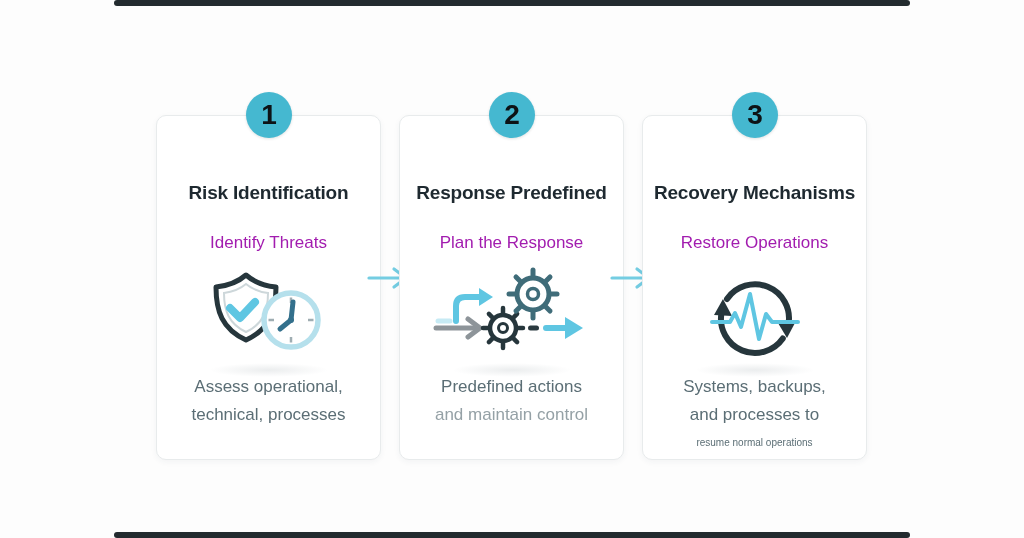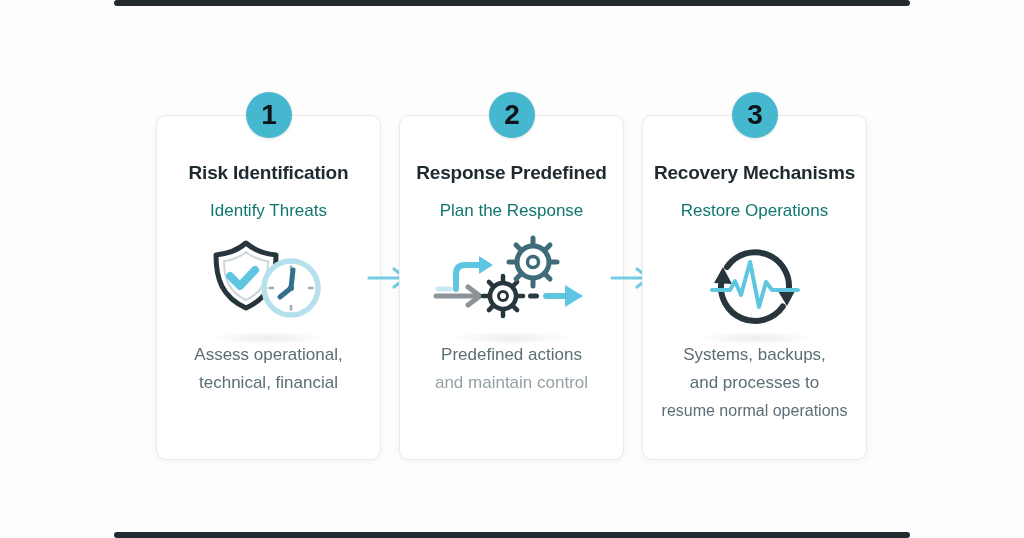--- a/index.html
+++ b/index.html
@@ -22,36 +22,36 @@
   }
   .card.c1{left:156px;} .card.c2{left:399px;} .card.c3{left:642px;}
   .num-badge{
     position:absolute;top:-24px;left:89px;width:46px;height:46px;
     border-radius:50%;background:#45b8d0;
     display:flex;align-items:center;justify-content:center;
     font-size:28px;font-weight:bold;color:#0d1316;
     box-shadow:0 1px 3px rgba(0,0,0,0.12);
   }
   .card-title{
-    margin-top:44px;font-size:19px;font-weight:bold;color:#1e2930;
+    margin-top:64px;font-size:19px;font-weight:bold;color:#1e2930;
     letter-spacing:-0.2px;line-height:26px;
   }
   .card-sub{
-    margin-top:14px;font-size:17px;color:#0f766e;line-height:22px;
+    margin-top:26px;font-size:17px;color:#a21caf;line-height:22px;
   }
   .icon-wrap{
     margin:12px auto 0;width:160px;height:107px;position:relative;
   }
   .icon-wrap::after{
     content:"";position:absolute;left:20px;right:20px;bottom:-4px;height:14px;
     background:radial-gradient(ellipse at center, rgba(60,80,90,0.10) 0%, rgba(60,80,90,0) 70%);
   }
   .desc{font-size:17px;line-height:28px;color:#5b6e75;}
   .desc .muted{color:#95a1a6;}
-  .desc .small{font-size:16px;}
+  .desc .small{font-size:10px;}
   .connector{position:absolute;top:265px;width:46px;height:26px;}
   .g1{left:367px;} .g2{left:610px;}
 </style>
 </head>
 <body>
 
 <div class="edge-bar top"></div>
 <div class="edge-bar bottom"></div>
 
 <div class="card c1">
@@ -70,21 +70,21 @@
       <line x1="102" y1="76.5" x2="102" y2="71" stroke="#9fadb2" stroke-width="2.5"></line>
       <line x1="79.5" y1="54" x2="85" y2="54" stroke="#9fadb2" stroke-width="2.5"></line>
       <line x1="124.5" y1="54" x2="119" y2="54" stroke="#9fadb2" stroke-width="2.5"></line>
       <line x1="102" y1="54" x2="104" y2="36" stroke="#33708c" stroke-width="5" stroke-linecap="round"></line>
       <line x1="102" y1="54" x2="91" y2="63" stroke="#33708c" stroke-width="5" stroke-linecap="round"></line>
       <circle cx="102" cy="54" r="3" fill="#33708c"></circle>
     </svg>
   </div>
   <div class="desc">
     <div>Assess operational,</div>
-    <div>technical, financial</div>
+    <div>technical, processes</div>
   </div>
 </div>
 
 <div class="connector g1">
   <svg width="46" height="26" viewBox="0 0 46 26">
     <line x1="2" y1="13" x2="34" y2="13" stroke="#74cde2" stroke-width="3.2" stroke-linecap="round"></line>
     <polyline points="27,4 39,13 27,22" fill="none" stroke="#74cde2" stroke-width="3.2" stroke-linecap="round" stroke-linejoin="round"></polyline>
   </svg>
 </div>
 

